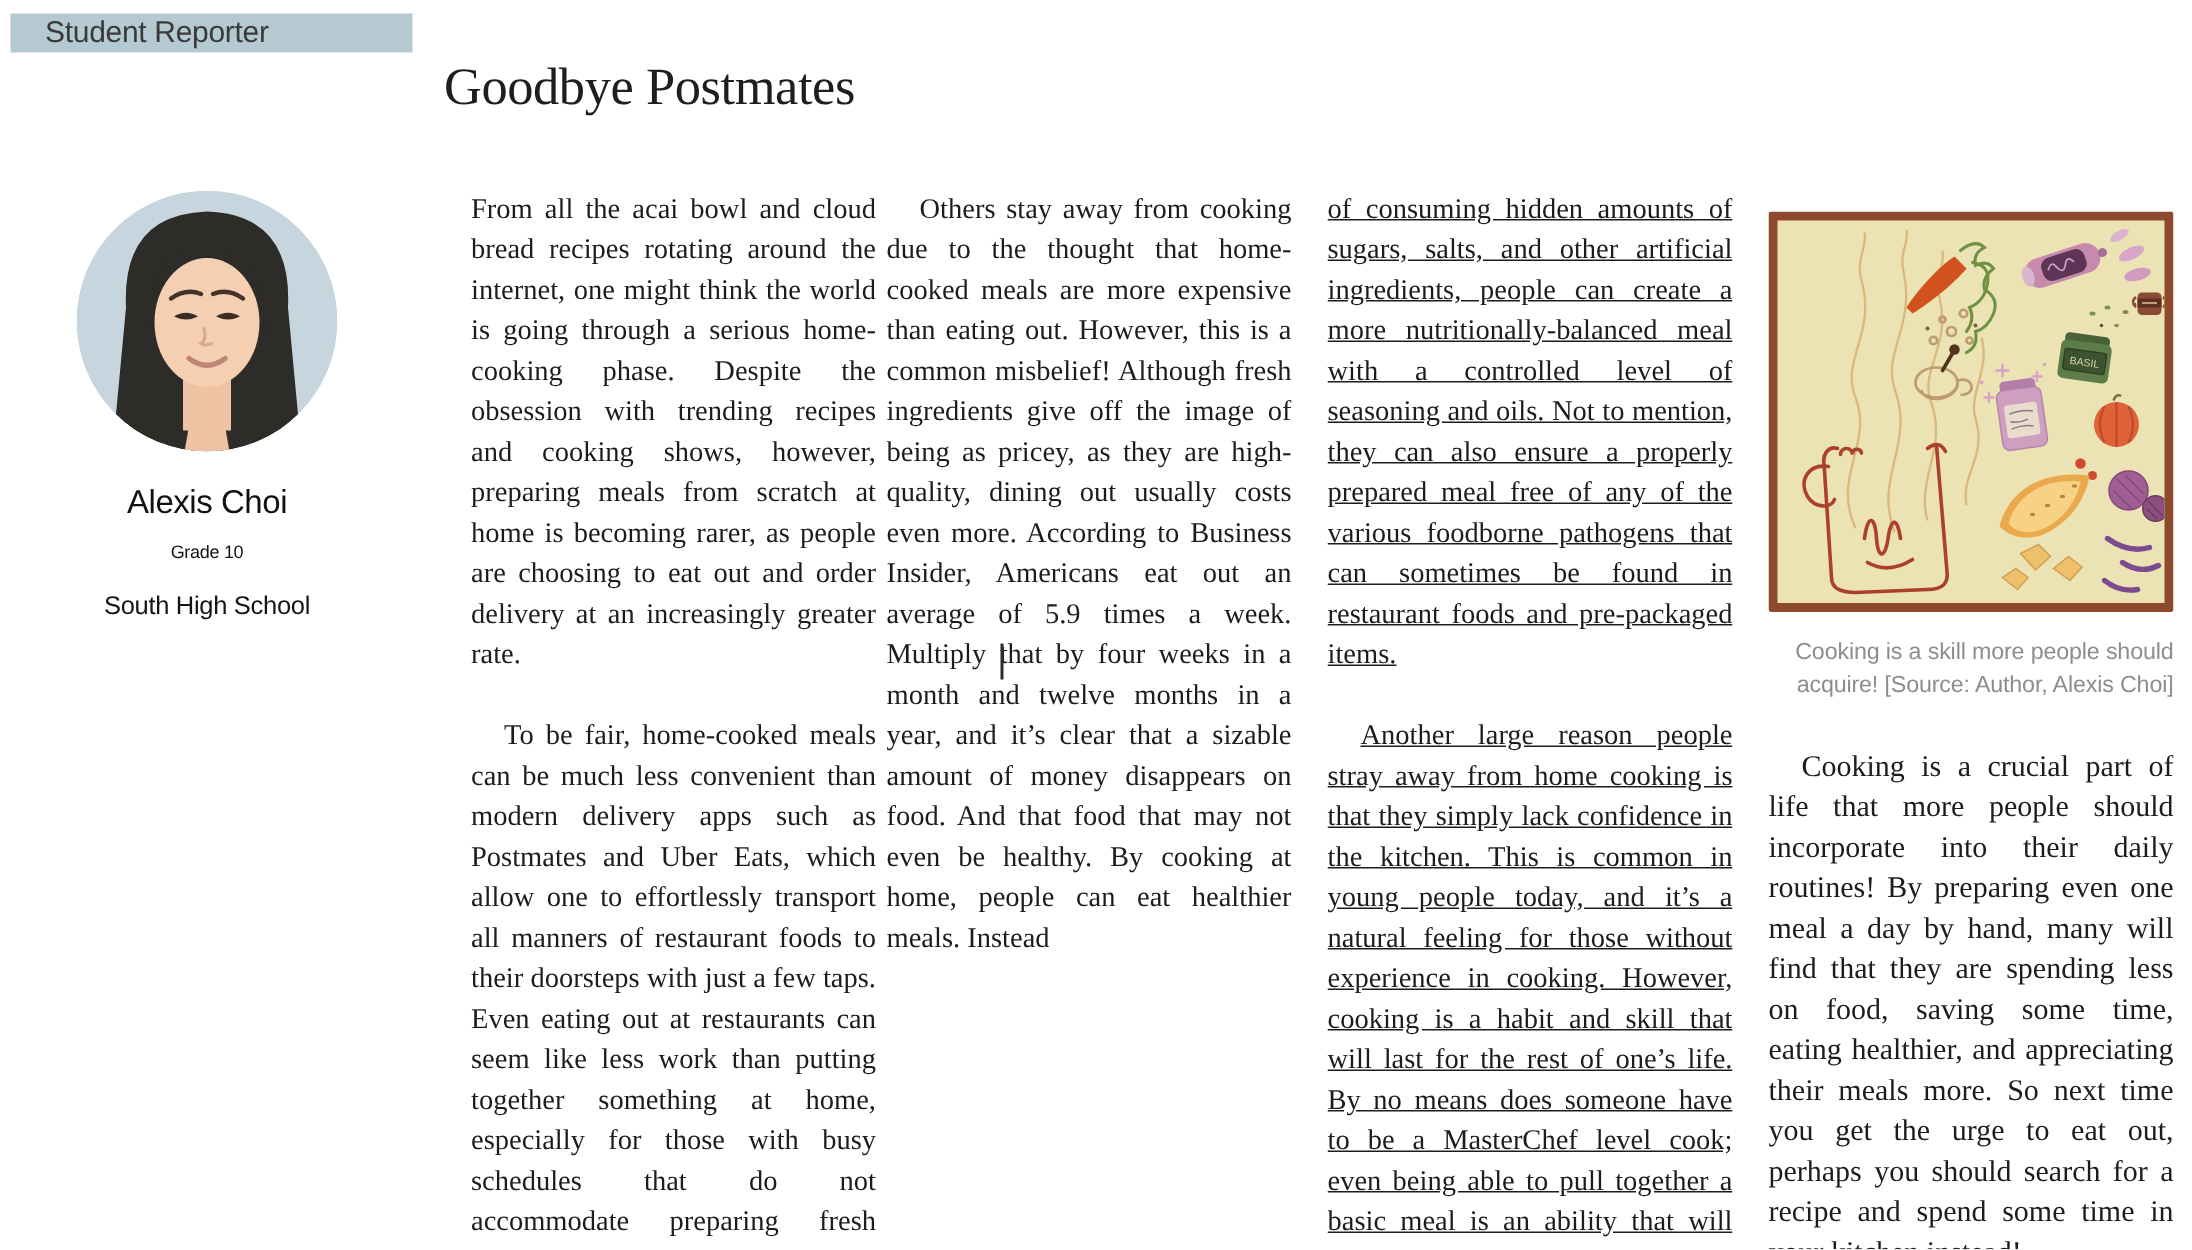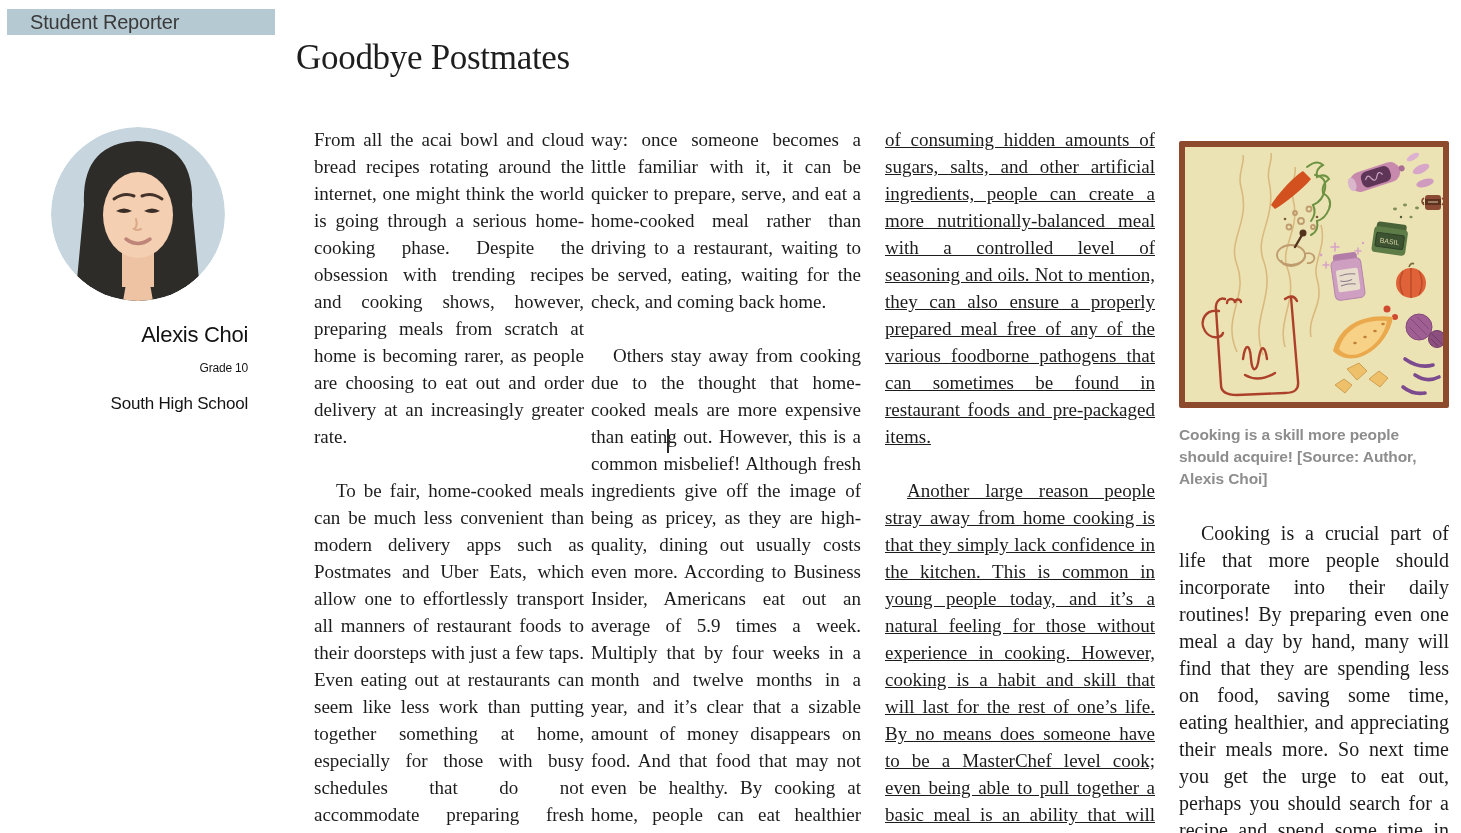--- a/index.html
+++ b/index.html
@@ -20,21 +20,21 @@
   }
 
   
   .headline {
     position:absolute; left:296px; top:38px; margin:0;
     font-family:"Liberation Serif", serif; font-weight:400;
     font-size:35px; color:#1e1e1e; letter-spacing:-0.3px; white-space:nowrap;
   }
 
   
-  .author { position:absolute; left:28px; top:127px; width:220px; text-align:right;
+  .author { position:absolute; left:28px; top:127px; width:220px; text-align:center;
     font-family:"Liberation Sans", sans-serif; }
   .avatar { width:174px; height:174px; margin:0 auto; border-radius:50%; overflow:hidden; display:block; }
   .author-name { margin-top:21px; font-size:22px; color:#111; letter-spacing:-0.3px; }
   .author-grade { margin-top:13px; font-size:12px; color:#141414; letter-spacing:-0.2px; }
   .author-school { margin-top:19px; font-size:17px; color:#141414; letter-spacing:-0.2px; }
 
   
   .col {
     position:absolute; top:126px; width:270px; height:707px; overflow:hidden;
     font-size:19px; line-height:27px; text-align:justify; color:#1c1c1c;
@@ -45,23 +45,23 @@
   .col1 { left:314px; } .col2 { left:591px; } .col3 { left:885px;text-decoration:underline; }
 
   
   .col4 { position:absolute; left:1179px; top:141px; width:270px; height:692px; overflow:hidden; }
   .figure-box {
     width:258px; height:255px; background:#ece3b4;
     border:6px solid #8e4a2d; border-radius:2px; box-sizing:content-box;
   }
   .figure-box svg { display:block; }
   .fig-caption {
-    margin-top:16px; width:270px; text-align:left;
+    margin-top:16px; width:270px; text-align:right;
     font-family:"Liberation Sans", sans-serif; font-size:15.5px;
-    line-height:22px; color:#8d8d8d; letter-spacing:-0.1px;font-weight:bold;
+    line-height:22px; color:#8d8d8d; letter-spacing:-0.1px;
   }
   .col4-body {
     margin-top:30px; font-size:20px; line-height:27px; text-align:justify;
     color:#1c1c1c; hyphens:auto;font-family:Liberation Serif, serif; -webkit-hyphens:auto;
   }
   .col4-body p { margin:0; text-indent:22px; }
 
   
   .text-caret { position:absolute; left:667px; top:429px; width:2px; height:24px; background:#2c2c2c; }
 </style>
@@ -106,21 +106,20 @@
     <div class="author-grade">Grade 10</div>
     <div class="author-school">South High School</div>
   </aside>
 
   <div class="col col1">
     <p>From all the acai bowl and cloud bread recipes rotating around the internet, one might think the world is going through a serious home-cooking phase. Despite the obsession with trending recipes and cooking shows, however, preparing meals from scratch at home is becoming rarer, as people are choosing to eat out and order delivery at an increasingly greater rate.</p>
     <p class="indent">To be fair, home-cooked meals can be much less convenient than modern delivery apps such as Postmates and Uber Eats, which allow one to effortlessly transport all manners of restaurant foods to their doorsteps with just a few taps. Even eating out at restaurants can seem like less work than putting together something at home, especially for those with busy schedules that do not accommodate preparing fresh meals. However, cooking actually saves time in an unexpected</p>
   </div>
 
   <div class="col col2">
-    <p>way: once someone becomes a little familiar with it, it can be quicker to prepare, serve, and eat a home-cooked meal rather than driving to a restaurant, waiting to be served, eating, waiting for the check, and coming back home.</p>
     <p class="indent">Others stay away from cooking due to the thought that home-cooked meals are more expensive than eating out. However, this is a common misbelief! Although fresh ingredients give off the image of being as pricey, as they are high-quality, dining out usually costs even more. According to Business Insider, Americans eat out an average of 5.9 times a week. Multiply that by four weeks in a month and twelve months in a year, and it’s clear that a sizable amount of money disappears on food. And that food that may not even be healthy. By cooking at home, people can eat healthier meals. Instead</p>
   </div>
 
   <div class="col col3">
     <p>of consuming hidden amounts of sugars, salts, and other artificial ingredients, people can create a more nutritionally-balanced meal with a controlled level of seasoning and oils. Not to mention, they can also ensure a properly prepared meal free of any of the various foodborne pathogens that can sometimes be found in restaurant foods and pre-packaged items.</p>
     <p class="indent">Another large reason people stray away from home cooking is that they simply lack confidence in the kitchen. This is common in young people today, and it’s a natural feeling for those without experience in cooking. However, cooking is a habit and skill that will last for the rest of one’s life. By no means does someone have to be a MasterChef level cook; even being able to pull together a basic meal is an ability that will bring a myriad of physical, mental, and social advantages.</p>
   </div>
 
   <div class="col4">
     <div class="figure-box">

